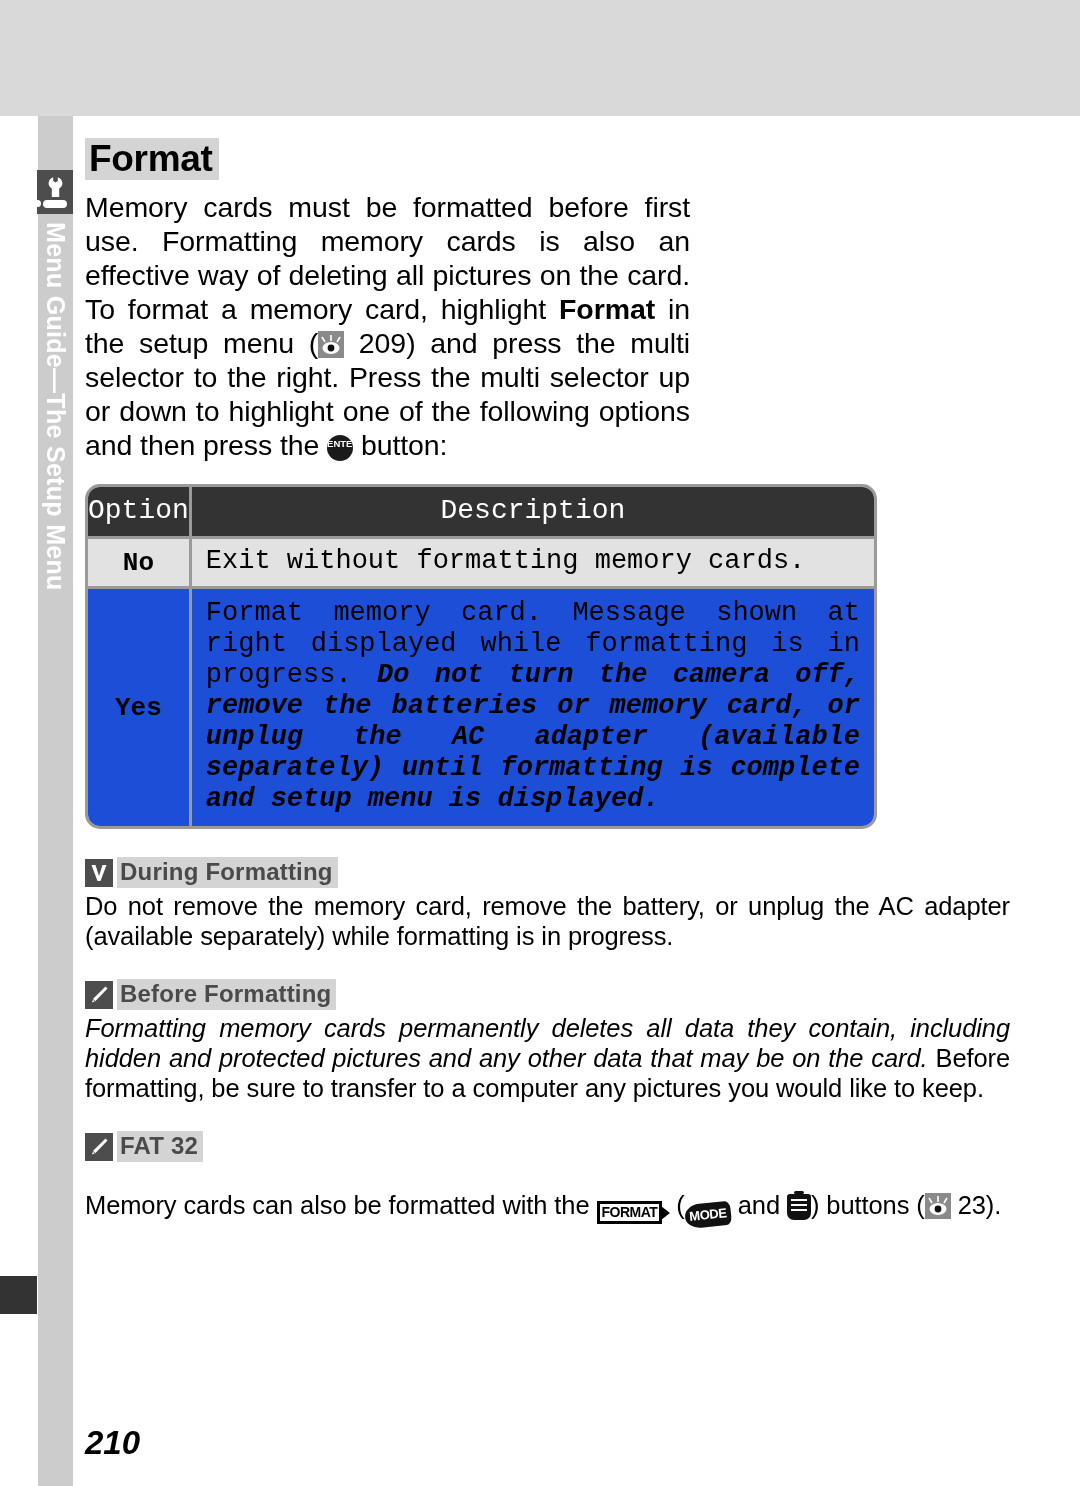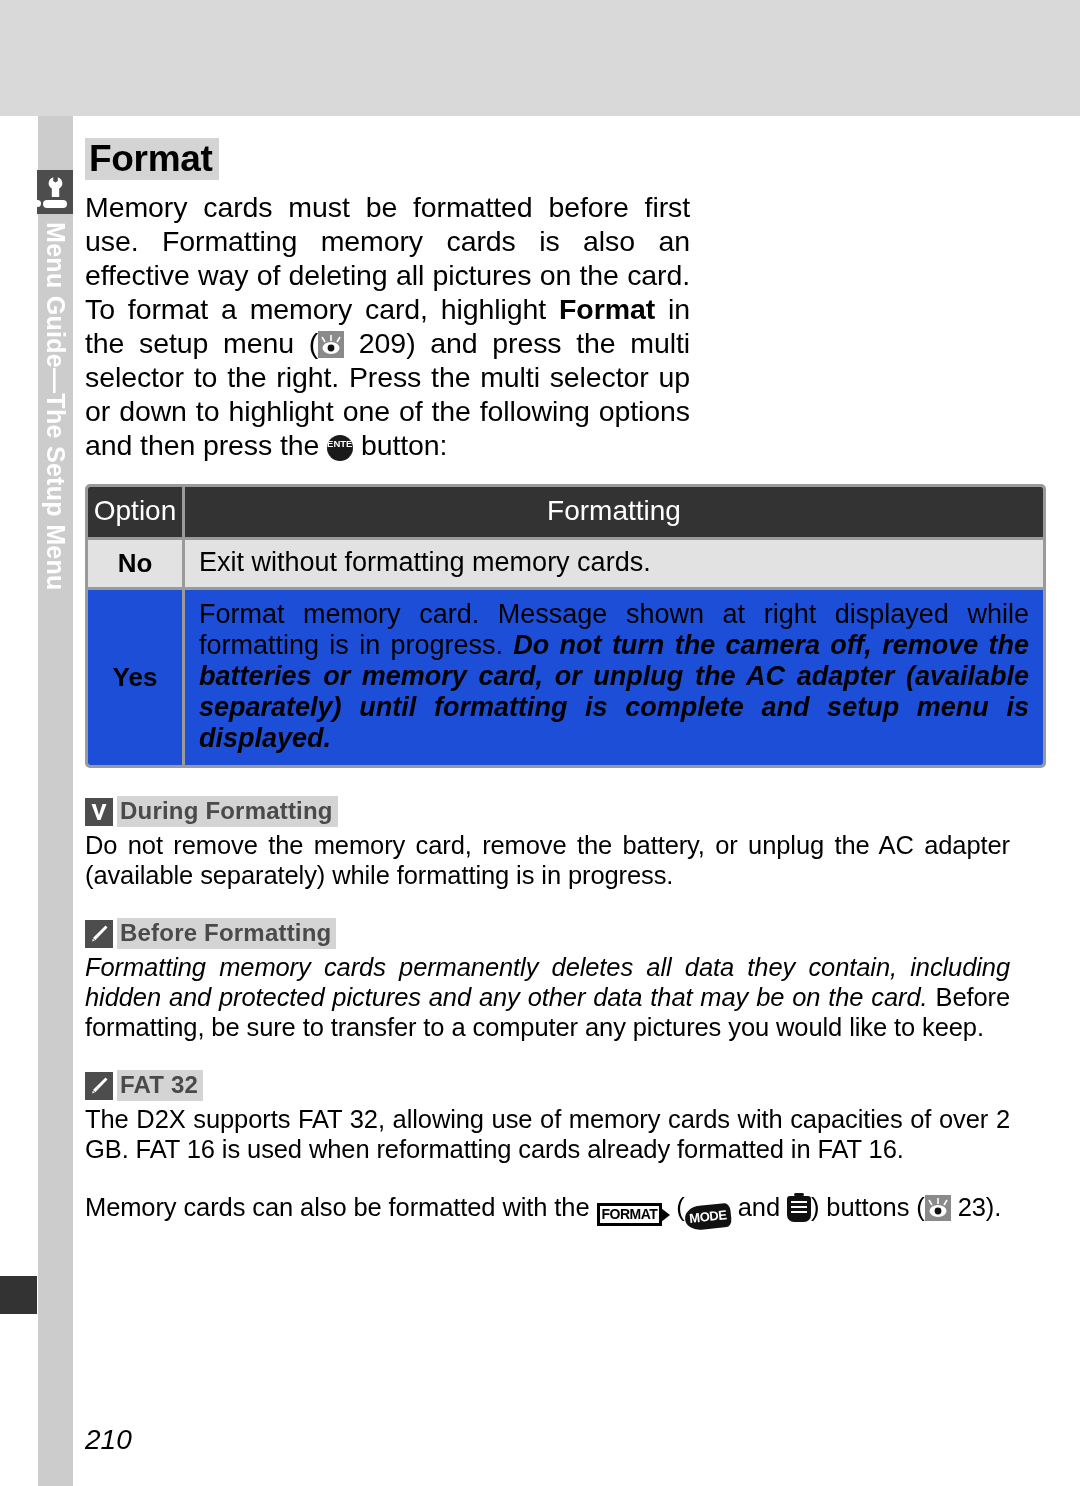--- a/index.html
+++ b/index.html
@@ -108,24 +108,25 @@
     box-shadow:0 5px 0 0 #fff, 0 10px 0 0 #fff;
   }
   .ic-trash:after{
     content:"";position:absolute;left:7px;top:-3px;width:10px;height:3px;background:#111;
     border-radius:2px;
   }
 
   
   table.opt-table{
     border-collapse:separate;border-spacing:0;
-    width:961px;margin-top:22px;
-    border:3px solid #9a9a9a;border-radius:5px;
+    width:792px;margin-top:22px;
+    border:3px solid #9a9a9a;border-radius:15px;
     overflow:hidden;
     background:#fff;
+    font-family:Liberation Mono, monospace;
   }
   table.opt-table th{
     background:#333333;color:#ffffff;font-weight:normal;
     font-size:28px;padding:8px 0 10px 0;
     border-right:3px solid #9a9a9a;
   }
   table.opt-table th:last-child{border-right:none;}
   table.opt-table th.th-option{width:92px;}
   table.opt-table td.c-opt{
     width:92px;text-align:center;font-weight:bold;font-size:26px;
@@ -158,21 +159,21 @@
   }
   .note-body{
     font-size:25.5px;line-height:30px;text-align:justify;margin:0;
     letter-spacing:-0.1px;
   }
   .note-body.ital{}
   .note-body .ital-seg{font-style:italic;}
 
   .page-num{
     position:absolute;left:85px;top:1424px;
-    font-size:28px;font-weight:normal;font-style:italic;
+    font-size:33px;font-weight:bold;font-style:italic;
     letter-spacing:0px;
   }
 </style>
 </head>
 <body>
 
 <div class="top-band"></div>
 
 <div class="side-rail"></div>
 <div class="side-tab-marker"></div>
@@ -194,21 +195,21 @@
           <rect width="26" height="26" fill="#8a8a8a"></rect>
           <path d="M4 5 L7 10 M13 3 L13 9 M22 5 L19 10" stroke="#fff" stroke-width="1.6" fill="none"></path>
           <ellipse cx="13" cy="16" rx="8.5" ry="6" fill="#fff"></ellipse>
           <circle cx="13" cy="16" r="3.4" fill="#111"></circle>
         </svg></span> <span>209</span><span>) and press the multi selector to the right.  Press the multi selector up or down to highlight one of the following options and then press the </span><span class="ic ic-enter"><span>ENTER</span></span><span> button:</span></p>
 
   <table class="opt-table">
     <thead>
       <tr>
         <th class="th-option">Option</th>
-        <th>Formatting</th>
+        <th>Description</th>
       </tr>
     </thead>
     <tbody>
       <tr class="row-no">
         <td class="c-opt">No</td>
         <td class="c-desc">Exit without formatting memory cards.</td>
       </tr>
       <tr class="row-yes">
         <td class="c-opt">Yes</td>
         <td class="c-desc"><span>Format memory card.  Message shown at right displayed while formatting is in progress.  </span><span class="warn-it">Do not turn the camera off, remove the batteries or memory card, or unplug the AC adapter (available separately) until formatting is complete and setup menu is displayed.</span></td>
@@ -244,21 +245,20 @@
   <div class="note">
     <div class="note-head">
       <span class="note-icon">
         <svg width="20" height="20" viewBox="0 0 20 20" aria-hidden="true">
             <path d="M16.5 1.5 L18.5 3.5 L6.5 16 L3 17.5 L4.2 13.8 Z" fill="#ffffff"></path>
             <path d="M3.9 14.2 L5.9 16.2" stroke="#4d4d4d" stroke-width="1" fill="none"></path>
           </svg>
       </span>
       <span class="note-title">FAT 32</span>
     </div>
-    <p class="note-body">The D2X supports FAT 32, allowing use of memory cards with capacities of over 2 GB. FAT 16 is used when reformatting cards already formatted in FAT 16.</p>
   </div>
 
   <div class="note">
     <p class="note-body"><span>Memory cards can also be formatted with the </span><span class="ic ic-format">FORMAT</span>&nbsp;<span> (</span><span class="ic ic-mode">MODE</span><span> and </span><span class="ic ic-trash"></span><span>) buttons (</span><span class="ic ic-eye"><svg width="26" height="26" viewBox="0 0 26 26" aria-hidden="true">
             <rect width="26" height="26" fill="#8a8a8a"></rect>
             <path d="M4 5 L7 10 M13 3 L13 9 M22 5 L19 10" stroke="#fff" stroke-width="1.6" fill="none"></path>
             <ellipse cx="13" cy="16" rx="8.5" ry="6" fill="#fff"></ellipse>
             <circle cx="13" cy="16" r="3.4" fill="#111"></circle>
           </svg></span> <span>23</span><span>).</span></p>
   </div>

